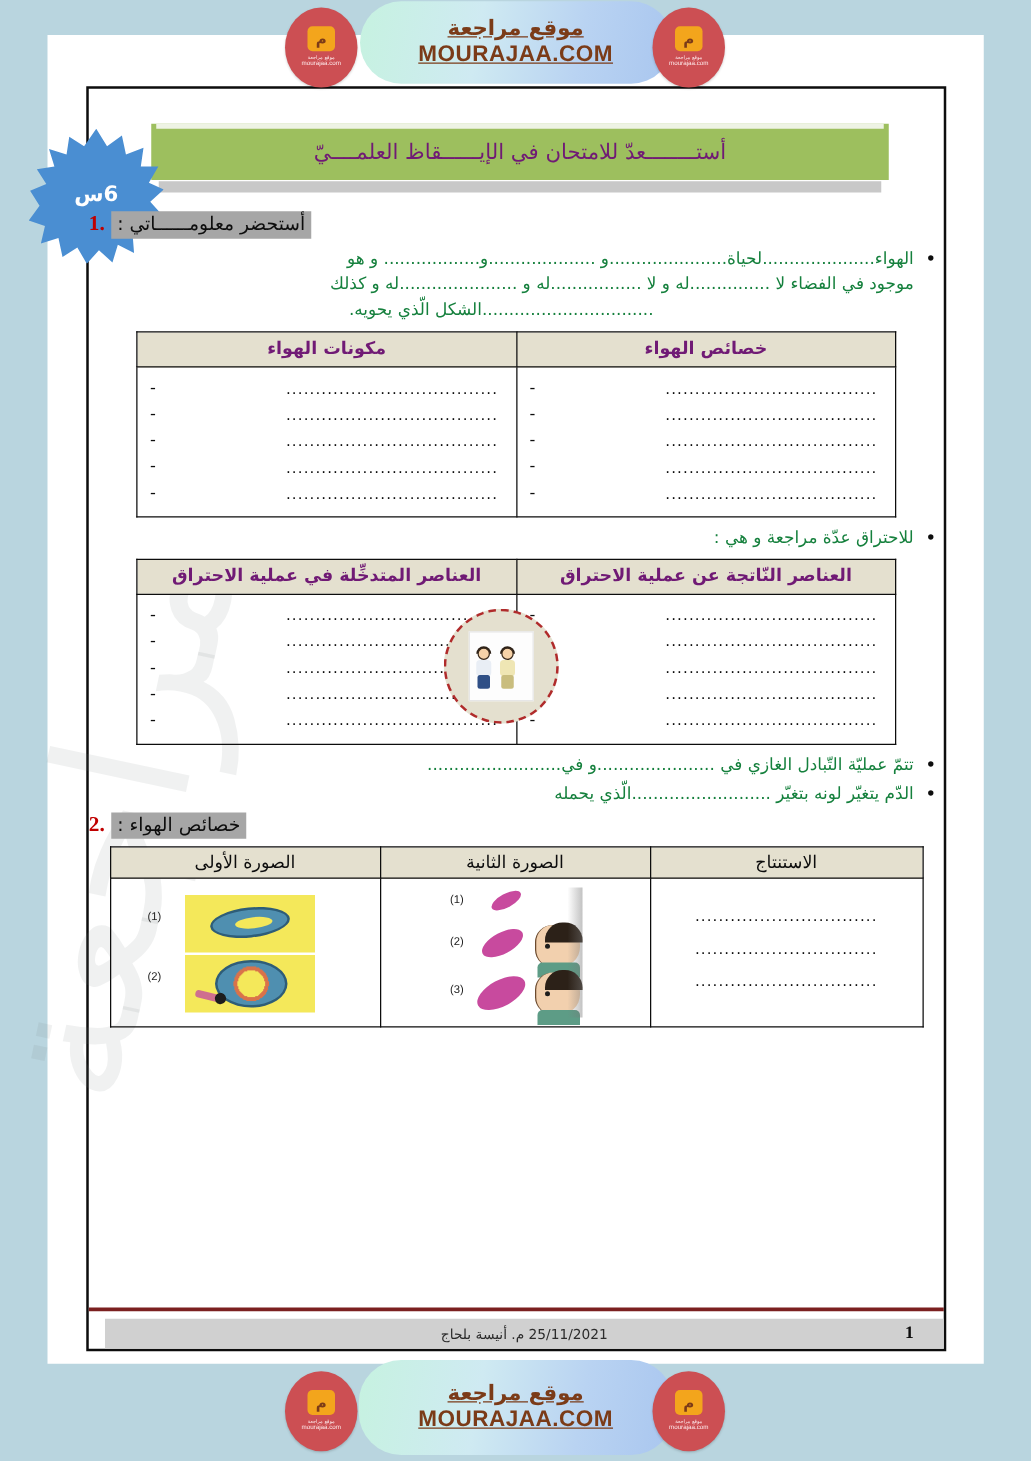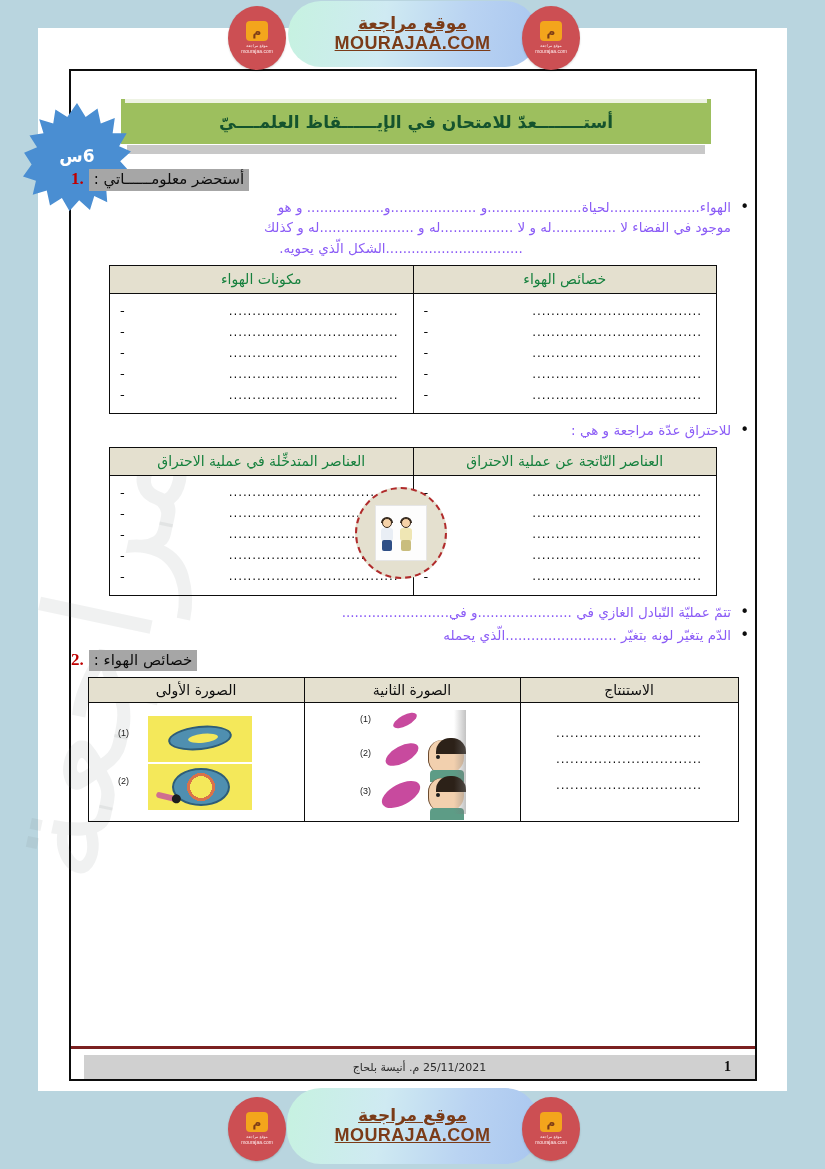--- a/index.html
+++ b/index.html
@@ -149,22 +149,22 @@
     position: absolute;
     left: 56px; top: 56px;
     width: 578px; height: 9px;
     background: #c8c8c8;
   }
   .banner-title {
     position: absolute;
     left: 0; top: 0; width: 590px; height: 45px;
     display: flex; align-items: center; justify-content: center;
     font-family: "DejaVu Sans", sans-serif;
-    font-size: 17px; font-weight: bold;
-    color: #14532d;
+    font-size: 17px; font-weight: normal;
+    color: #701a75;
     direction: rtl;
     white-space: nowrap;
     letter-spacing: -.2px;
   }
 
   .star {
     position: absolute;
     width: 108px; height: 108px;
     background: #4a8ed2;
     display: flex; align-items: center; justify-content: center;
@@ -214,21 +214,21 @@
     line-height: 1.3;
   }
 
   ul.blist { list-style: none; margin: 0; padding: 0; }
   ul.blist li {
     position: relative;
     padding-right: 24px;
     margin-bottom: 2px;
     font-family: "DejaVu Sans", sans-serif;
     font-size: 13.5px;
-    color: #8b5cf6;
+    color: #15803d;
     line-height: 1.55;
     text-align: right;
   }
   ul.blist li::before {
     content: "\2022";
     position: absolute;
     right: 6px; top: -1px;
     font-size: 15px;
     color: #0d0d0d;
   }
@@ -239,22 +239,22 @@
   table.grid {
     border-collapse: collapse;
     width: 608px;
     margin: 6px auto 6px auto;
     table-layout: fixed;
   }
   table.grid th {
     border: 1.6px solid #0d0d0d;
     background: #e4e0cf;
     font-family: "DejaVu Sans", sans-serif;
-    font-size: 14px; font-weight: normal;
-    color: #15803d;
+    font-size: 14px; font-weight: bold;
+    color: #701a75;
     padding: 4px 6px;
     text-align: center;
     line-height: 1.35;
   }
   table.grid td {
     border: 1.6px solid #0d0d0d;
     background: transparent;
     padding: 6px 10px 8px 10px;
     vertical-align: top;
   }

